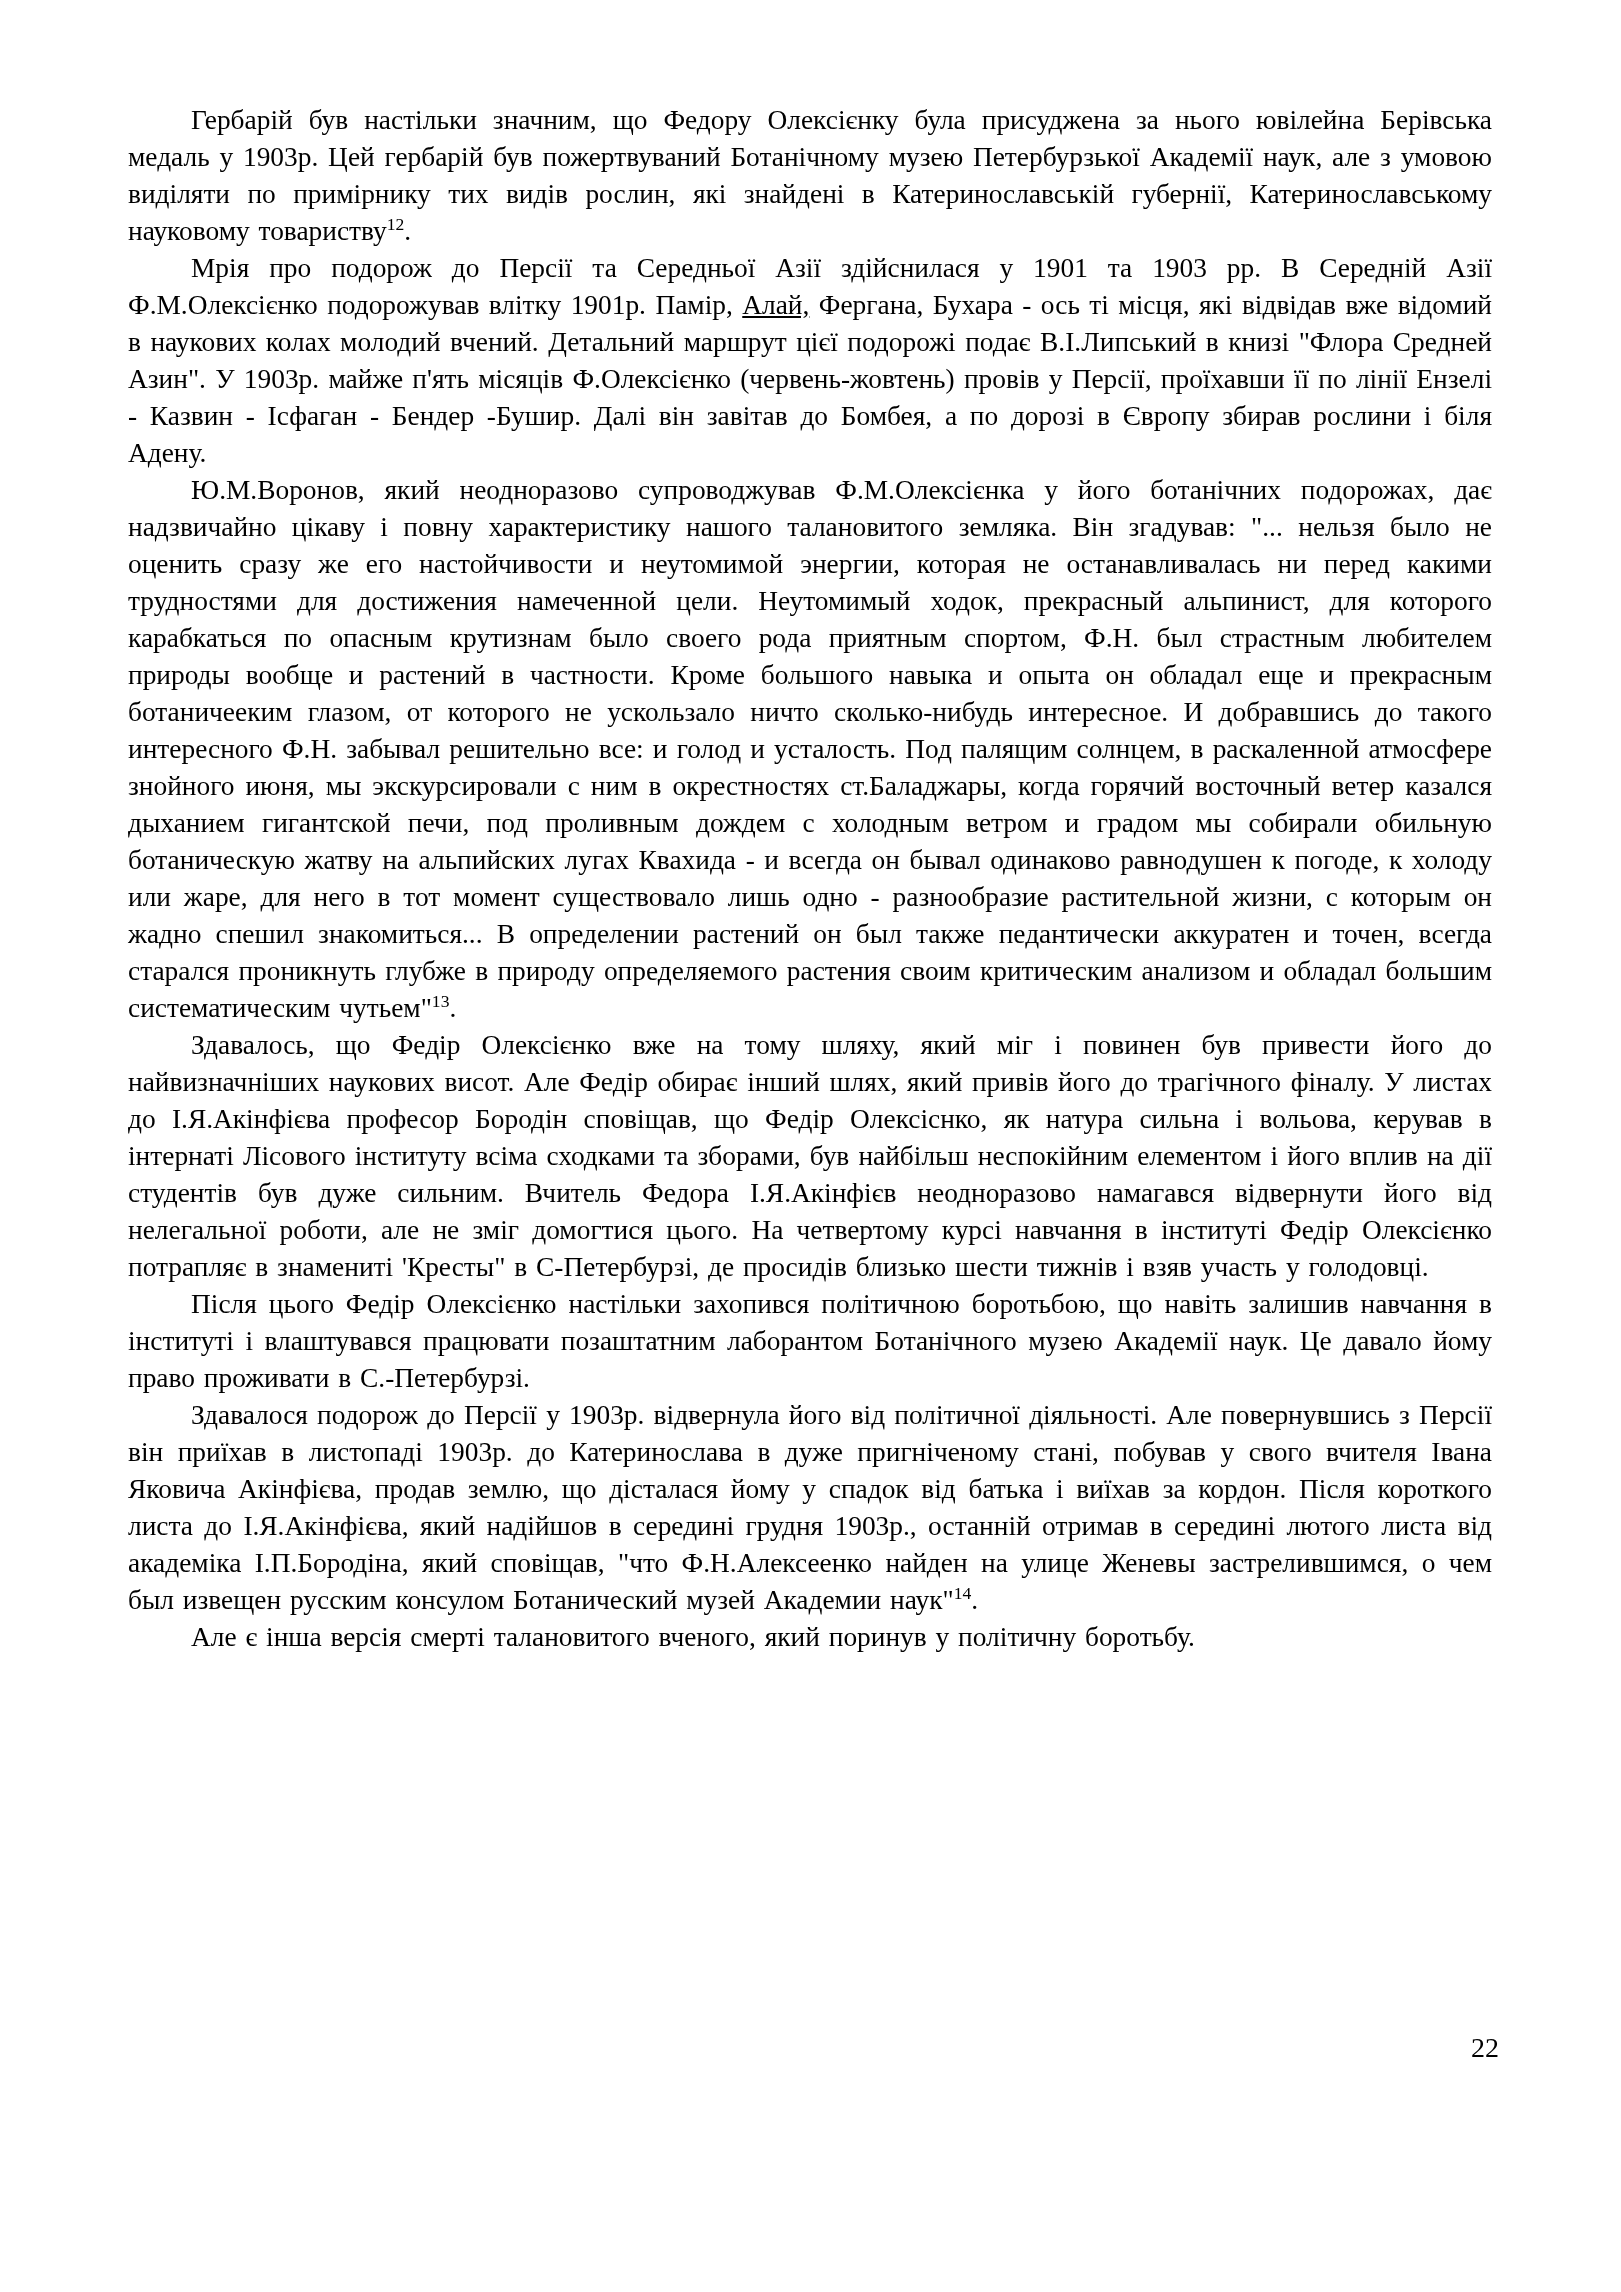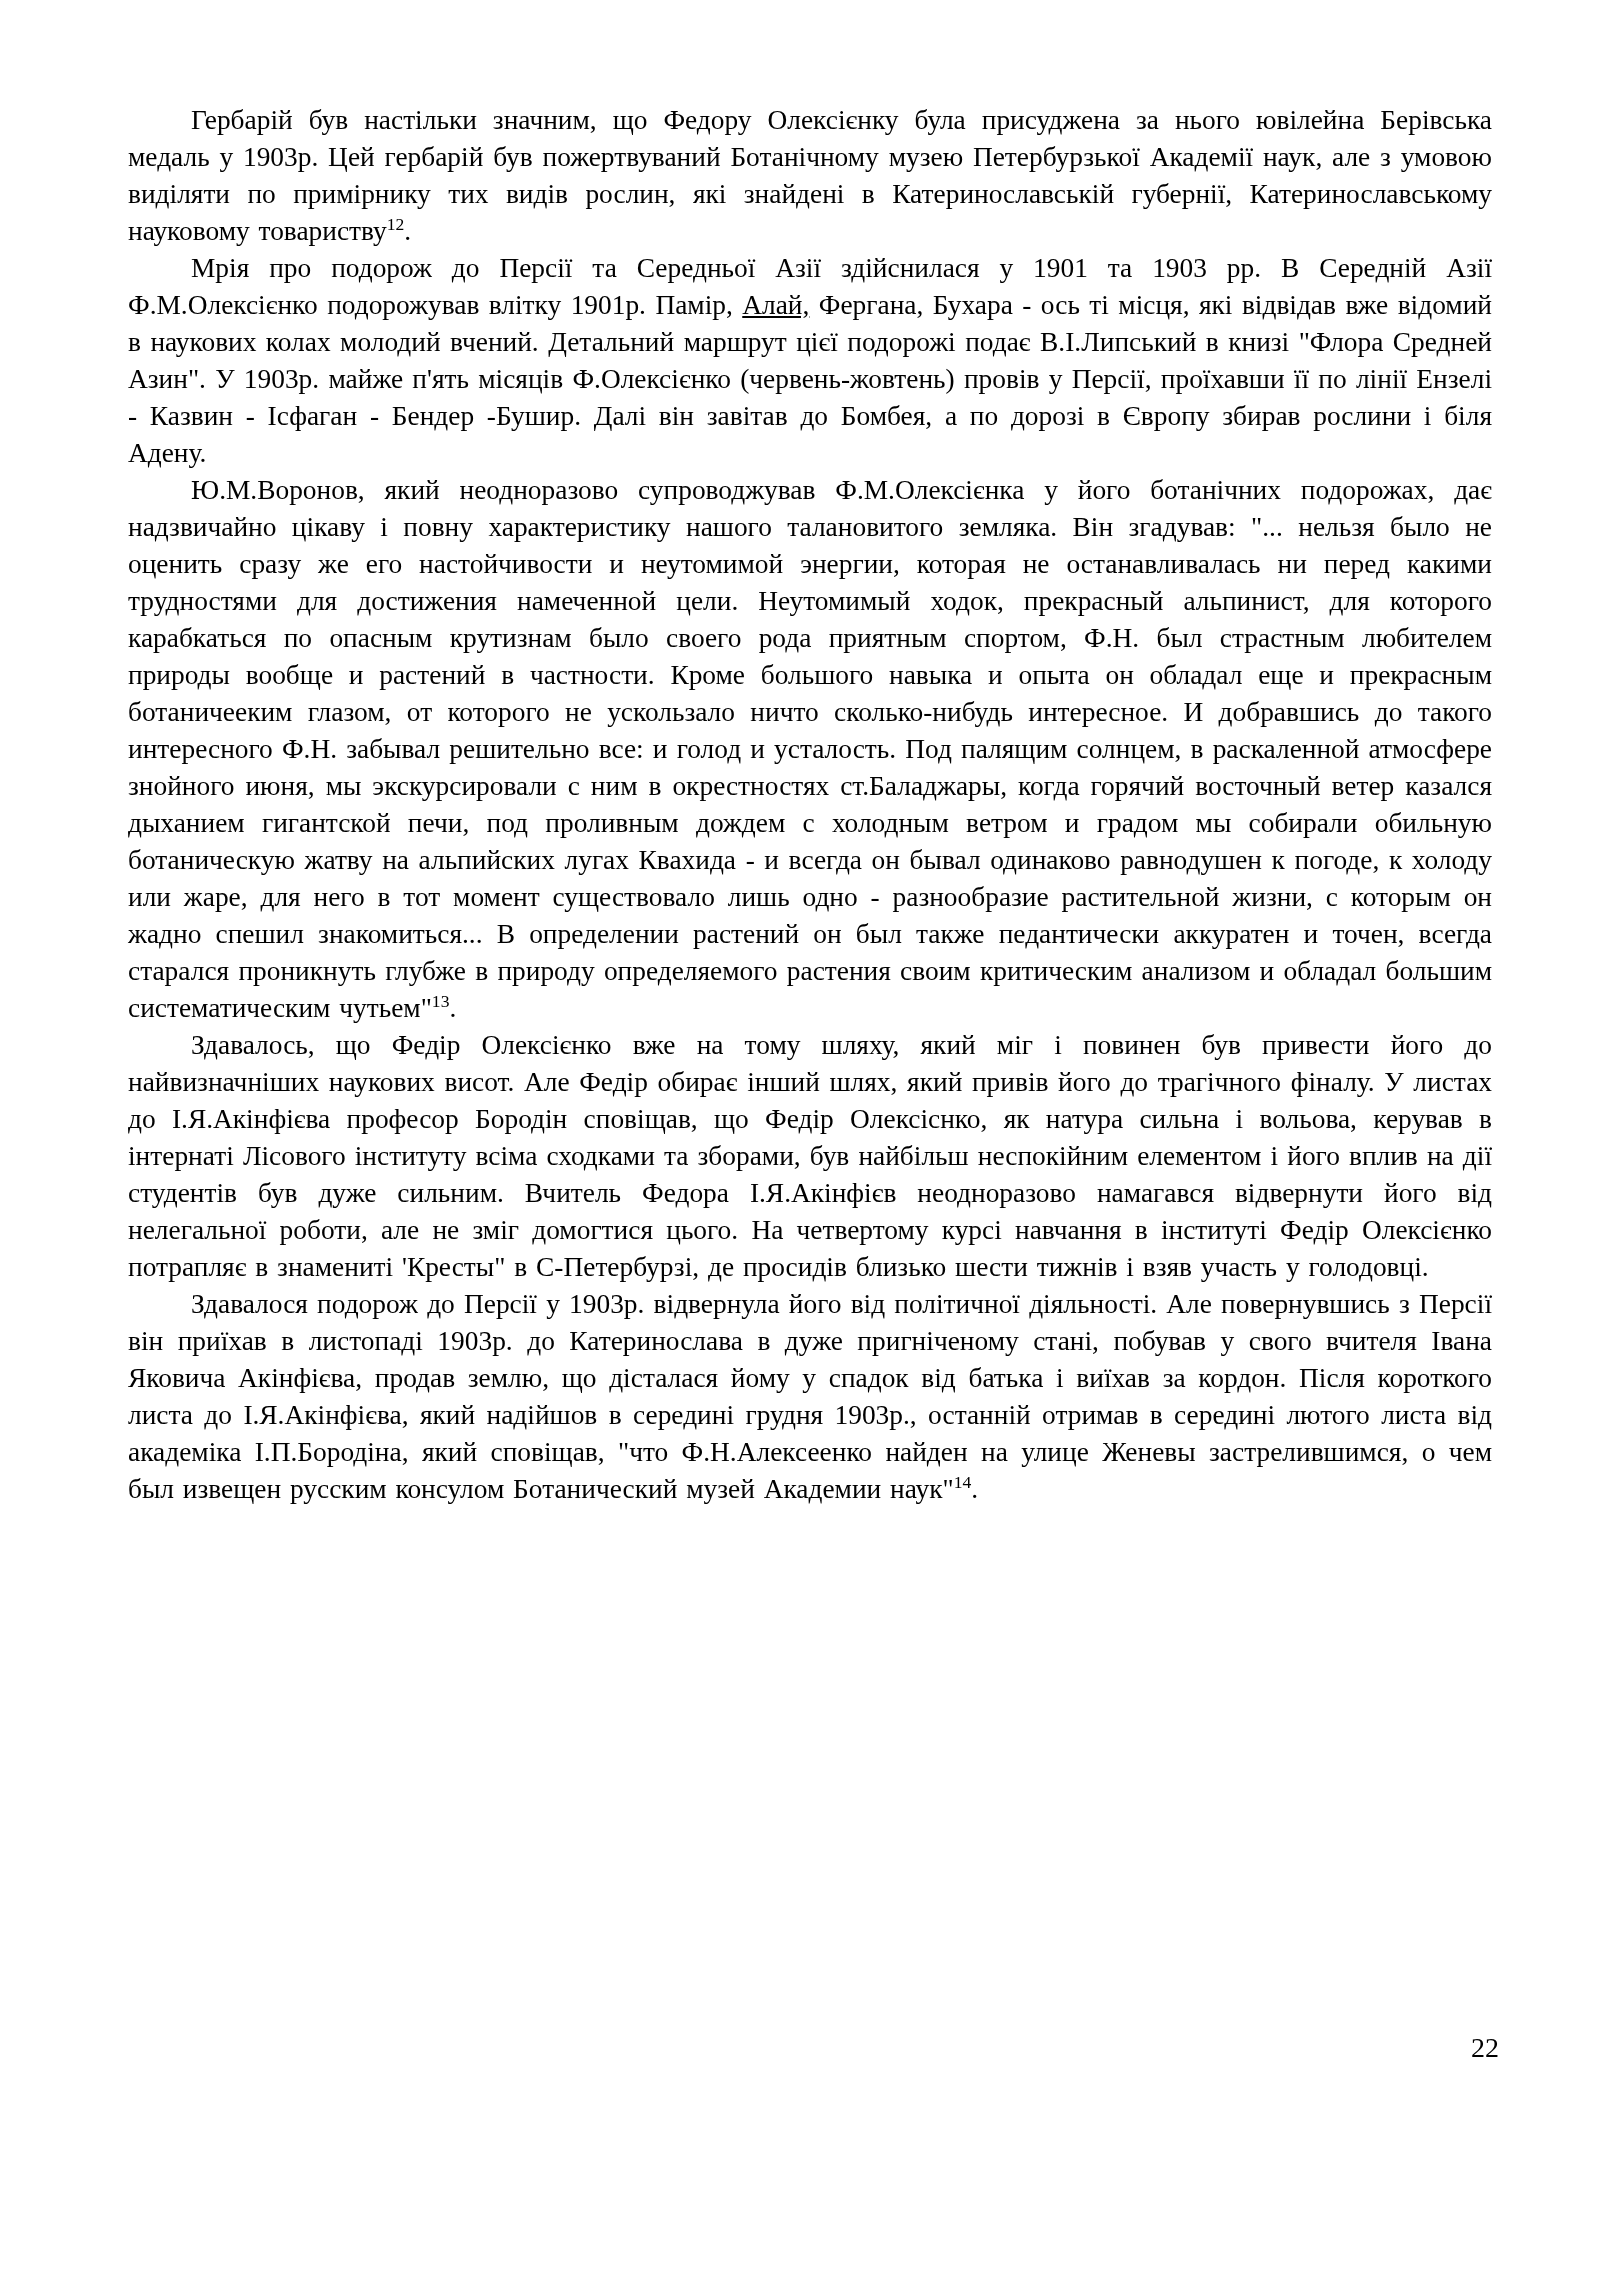--- a/index.html
+++ b/index.html
@@ -48,17 +48,19 @@
 </style>
 </head>
 <body>
 
 <div class="page">
   <div class="text-block">
       <p class="para"><span>Гербарій був настільки значним, що Федору Олексієнку була присуджена за нього ювілейна Берівська медаль у 1903р. Цей гербарій був пожертвуваний Ботанічному музею Петербурзької Академії наук, але з умовою виділяти по примірнику тих видів рослин, які знайдені в Катеринославській губернії, Катеринославському науковому товариству</span><sup>12</sup><span>.</span></p>
       <p class="para"><span>Мрія про подорож до Персії та Середньої Азії здійснилася у 1901 та 1903 рр. В Середній Азії Ф.М.Олексієнко подорожував влітку 1901р. Памір, </span><span class="u">Алай,</span><span> Фергана, Бухара - ось ті місця, які відвідав вже відомий в наукових колах молодий вчений. Детальний маршрут цієї подорожі подає В.І.Липський в книзі "Флора Средней Азин". У 1903р. майже п'ять місяців Ф.Олексієнко (червень-жовтень) провів у Персії, проїхавши її по лінії Ензелі - Казвин - Ісфаган - Бендер -Бушир. Далі він завітав до Бомбея, а по дорозі в Європу збирав рослини і біля Адену.</span></p>
       <p class="para"><span>Ю.М.Воронов, який неодноразово супроводжував Ф.М.Олексієнка у його ботанічних подорожах, дає надзвичайно цікаву і повну характеристику нашого талановитого земляка. Він згадував: "... нельзя было не оценить сразу же его настойчивости и неутомимой энергии, которая не останавливалась ни перед какими трудностями для достижения намеченной цели. Неутомимый ходок, прекрасный альпинист, для которого карабкаться по опасным крутизнам было своего рода приятным спортом, Ф.Н. был страстным любителем природы вообще и растений в частности. Кроме большого навыка и опыта он обладал еще и прекрасным ботаничееким глазом, от которого не ускользало ничто сколько-нибудь интересное. И добравшись до такого интересного Ф.Н. забывал решительно все: и голод и усталость. Под палящим солнцем, в раскаленной атмосфере знойного июня, мы экскурсировали с ним в окрестностях ст.Баладжары, когда горячий восточный ветер казался дыханием гигантской печи, под проливным дождем с холодным ветром и градом мы собирали обильную ботаническую жатву на альпийских лугах Квахида - и всегда он бывал одинаково равнодушен к погоде, к холоду или жаре, для него в тот момент существовало лишь одно - разнообразие растительной жизни, с которым он жадно спешил знакомиться... В определении растений он был также педантически аккуратен и точен, всегда старался проникнуть глубже в природу определяемого растения своим критическим анализом и обладал большим систематическим чутьем"</span><sup>13</sup><span>.</span></p>
       <p class="para"><span>Здавалось, що Федір Олексієнко вже на тому шляху, який міг і повинен був привести його до найвизначніших наукових висот. Але Федір обирає інший шлях, який привів його до трагічного фіналу. У листах до І.Я.Акінфієва професор Бородін сповіщав, що Федір Олексіснко, як натура сильна і вольова, керував в інтернаті Лісового інституту всіма сходками та зборами, був найбільш неспокійним елементом і його вплив на дії студентів був дуже сильним. Вчитель Федора І.Я.Акінфієв неодноразово намагався відвернути його від нелегальної роботи, але не зміг домогтися цього. На четвертому курсі навчання в інституті Федір Олексієнко потрапляє в знамениті 'Кресты" в С-Петербурзі, де просидів близько шести тижнів і взяв участь у голодовці.</span></p>
+      <p class="para"><span>Після цього Федір Олексієнко настільки захопився політичною боротьбою, що навіть залишив навчання в інституті і влаштувався працювати позаштатним лаборантом Ботанічного музею Академії наук. Це давало йому право проживати в С.-Петербурзі.</span></p>
       <p class="para"><span>Здавалося подорож до Персії у 1903р. відвернула його від політичної діяльності. Але повернувшись з Персії він приїхав в листопаді 1903р. до Катеринослава в дуже пригніченому стані, побував у свого вчителя Івана Яковича Акінфієва, продав землю, що дісталася йому у спадок від батька і виїхав за кордон. Після короткого листа до І.Я.Акінфієва, який надійшов в середині грудня 1903р., останній отримав в середині лютого листа від академіка І.П.Бородіна, який сповіщав, "что Ф.Н.Алексеенко найден на улице Женевы застрелившимся, о чем был извещен русским консулом Ботанический музей Академии наук"</span><sup>14</sup><span>.</span></p>
+      <p class="para"><span>Але є інша версія смерті талановитого вченого, який поринув у політичну боротьбу.</span></p>
     </div>
   <div class="page-number">22</div>
 </div>
 
 
 </body></html>

